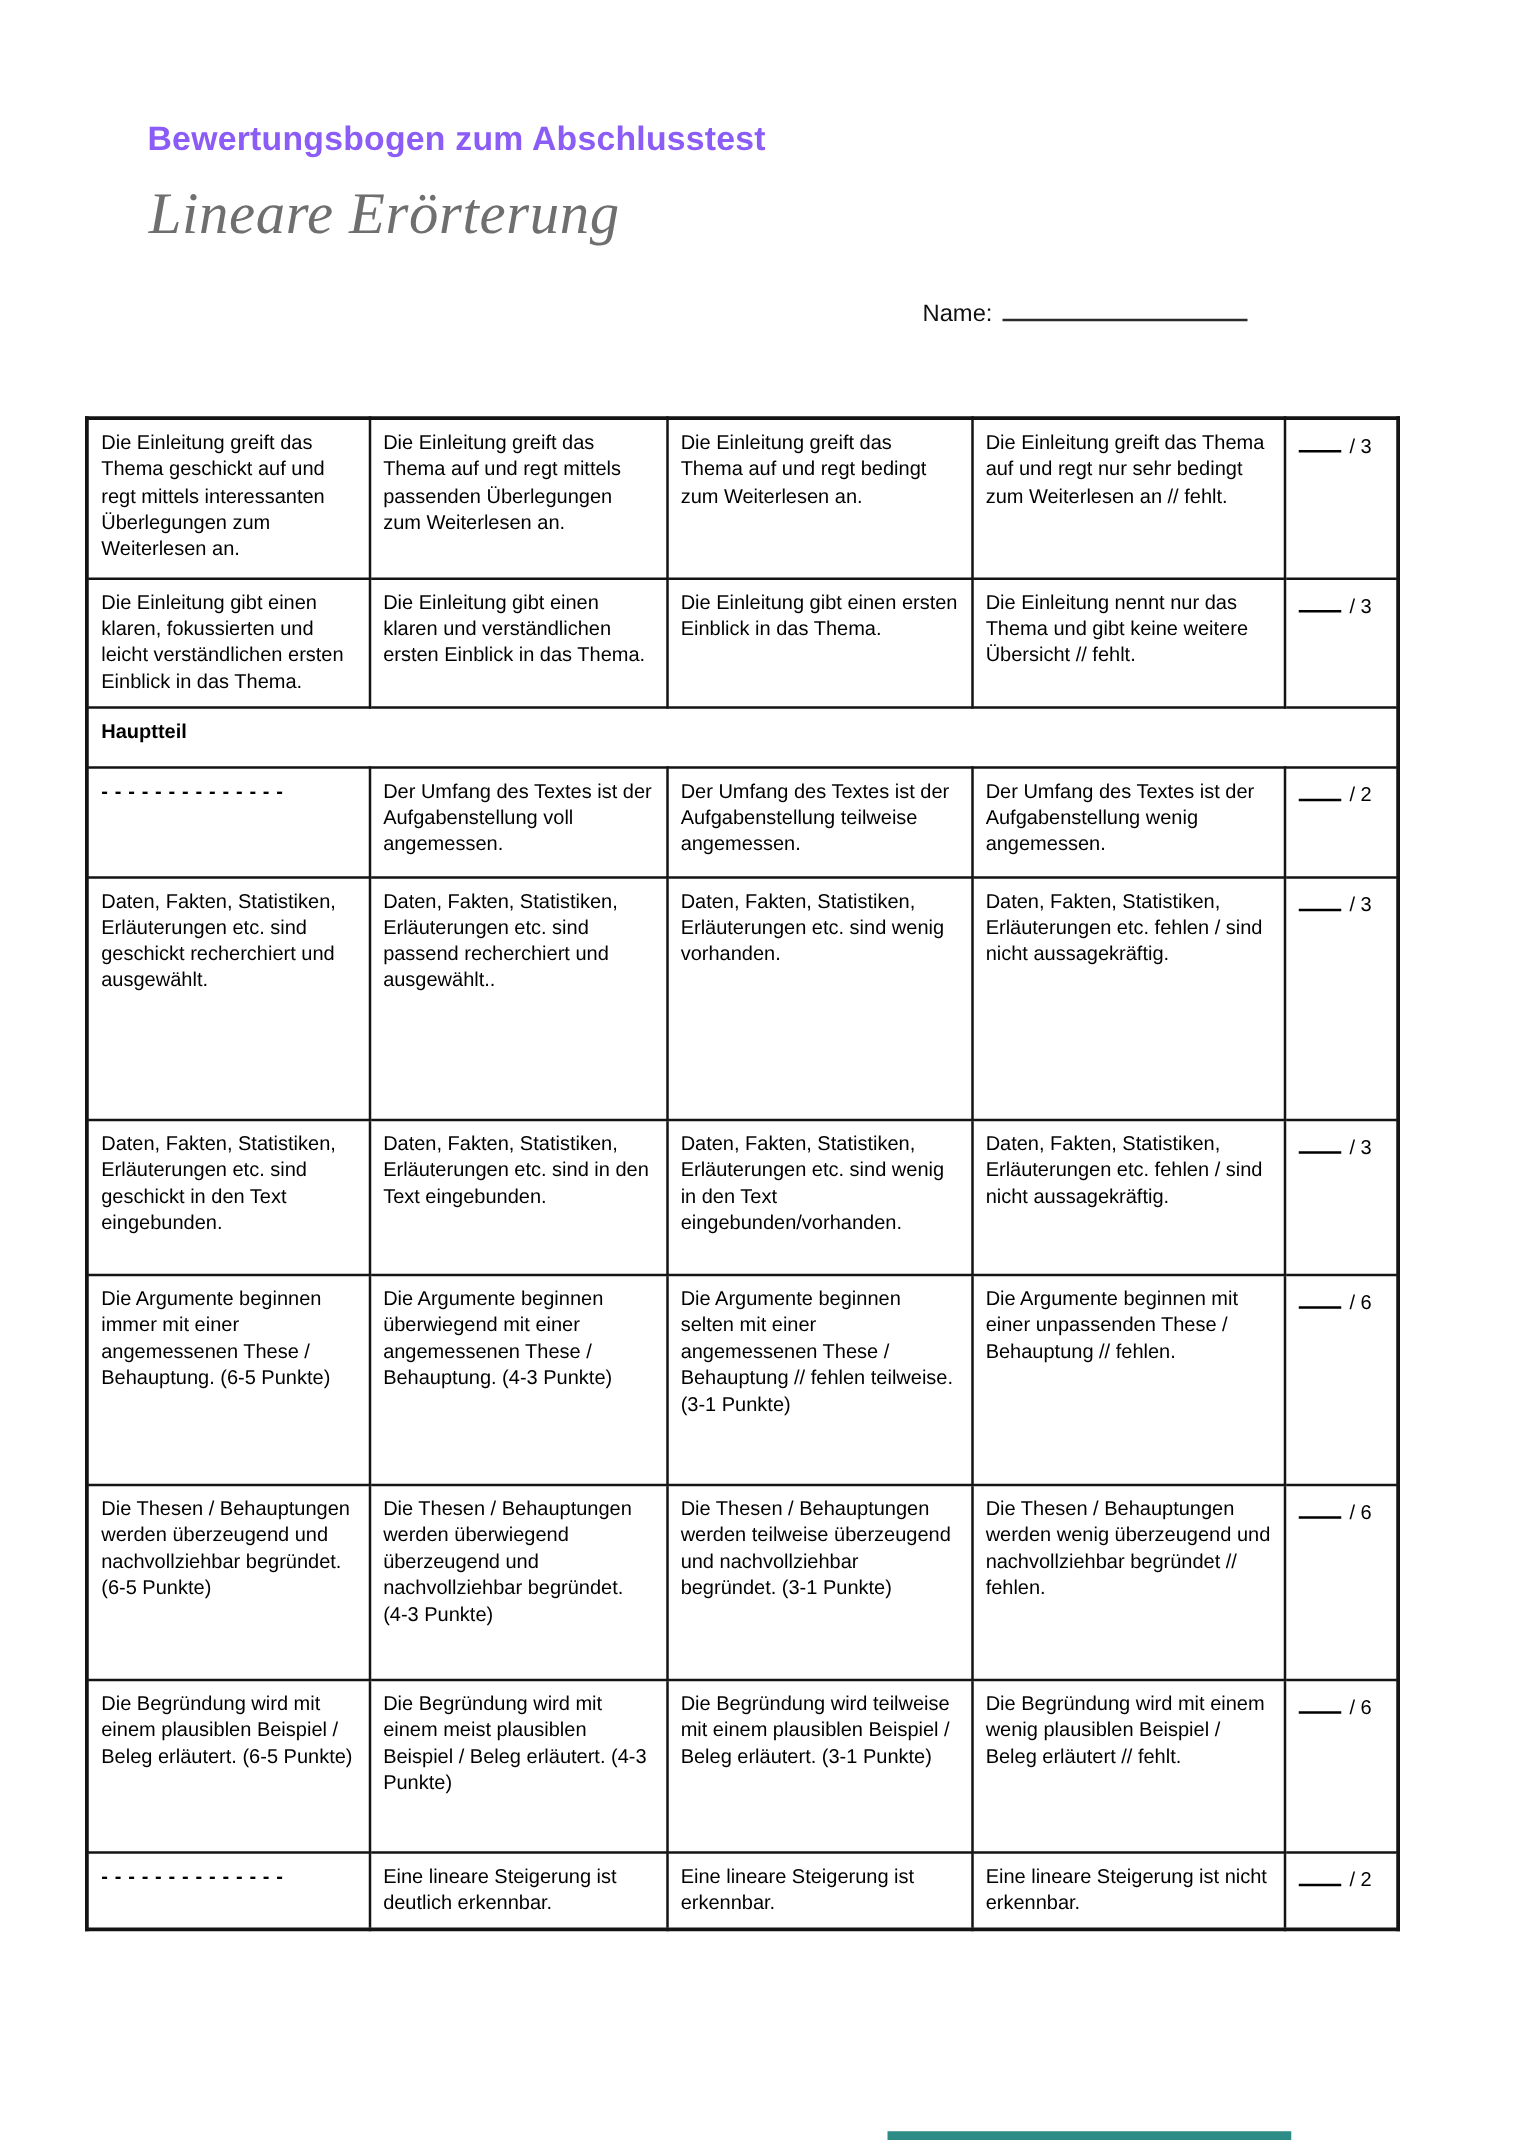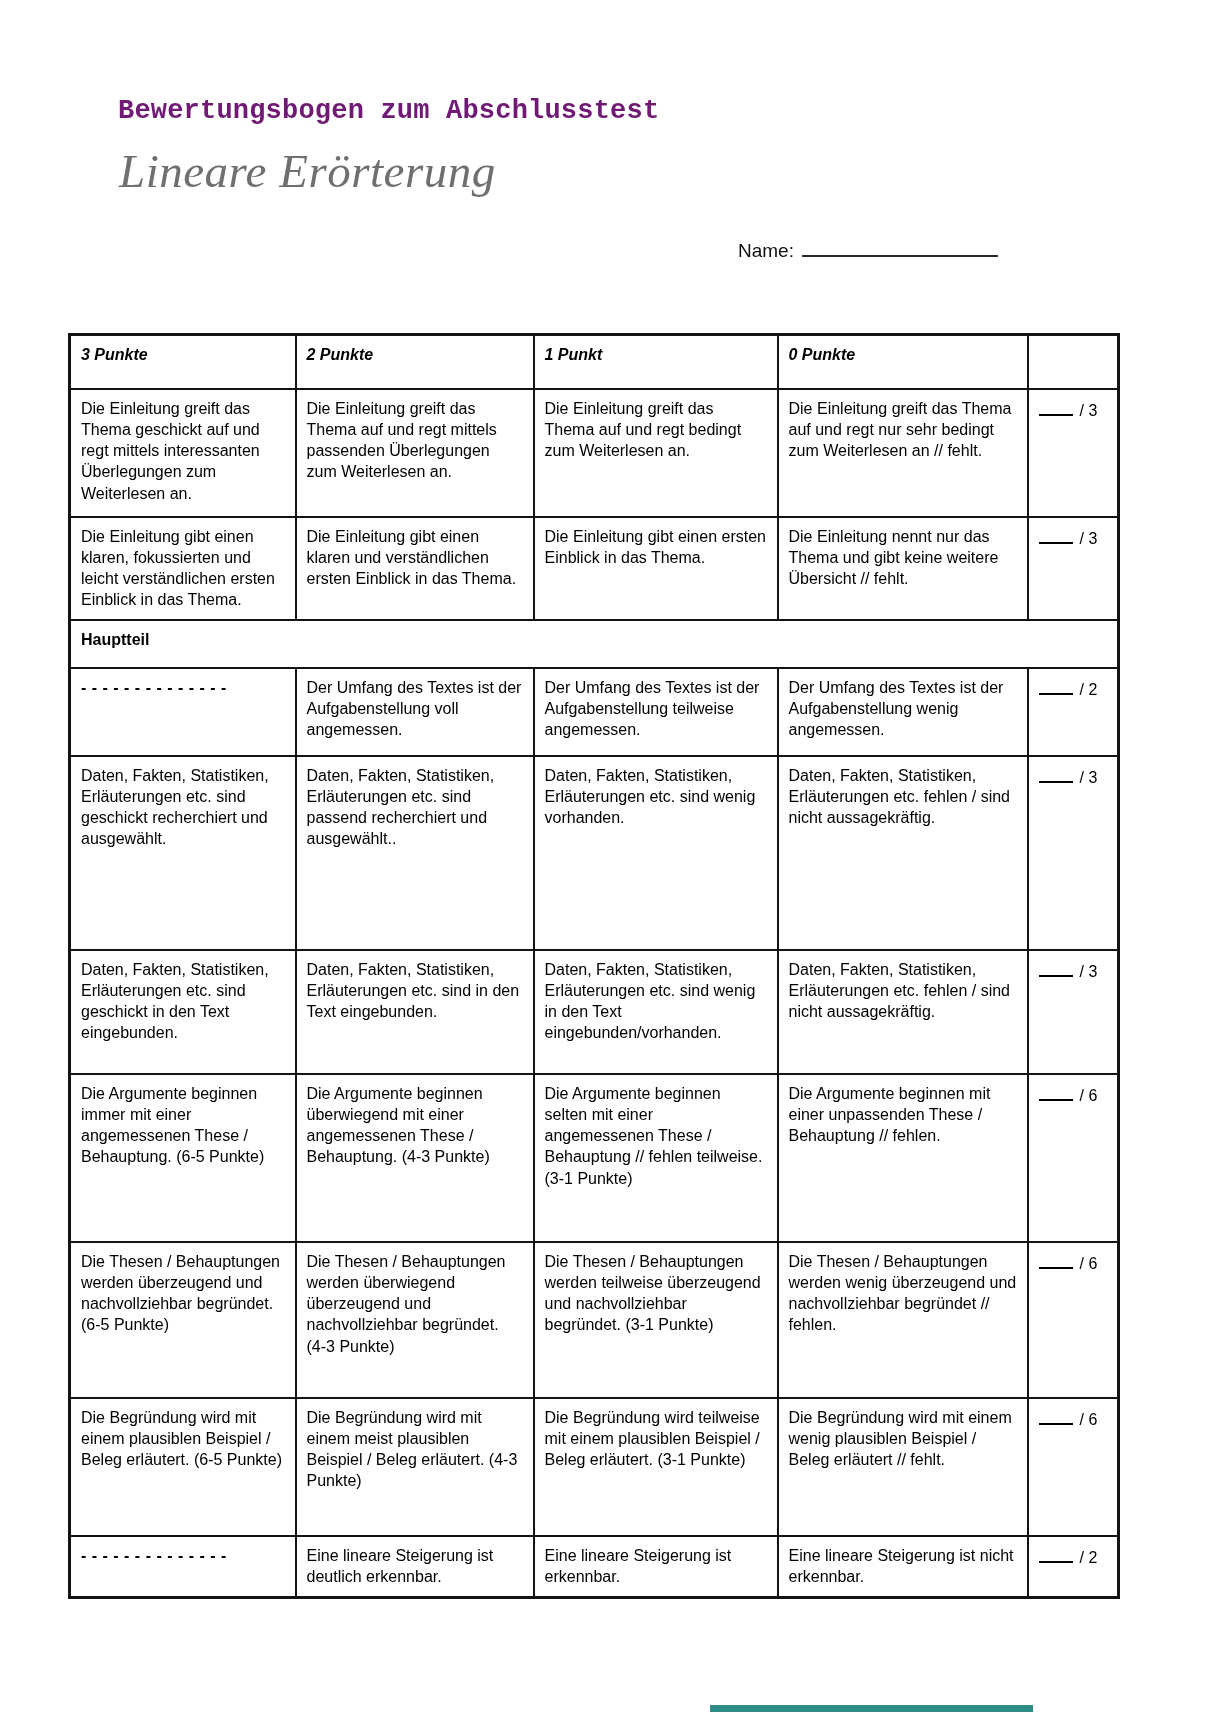--- a/index.html
+++ b/index.html
@@ -2,21 +2,21 @@
 <html lang="de"><head>
 <meta charset="utf-8">
 <style>
   html,body{margin:0;padding:0;}
   body{
     width:1212px;height:1712px;position:relative;background:#ffffff;
     font-family:"Liberation Sans", sans-serif;color:#000;overflow:hidden;
   }
   .doc-title{
     position:absolute;left:118px;top:96px;margin:0;
-    font-family:Liberation Mono, monospace;font-weight:bold;font-size:27px;color:#701a75;
+    font-family:Liberation Sans, sans-serif;font-weight:bold;font-size:27px;color:#8b5cf6;
     letter-spacing:0.2px;
   }
   .doc-subtitle{
     position:absolute;left:119px;top:144px;margin:0;
     font-family:"Liberation Serif", serif;font-style:italic;font-weight:normal;
     font-size:47px;color:#6f6f6f;letter-spacing:0.5px;
   }
   .name-row{
     position:absolute;left:738px;top:236px;font-size:19px;color:#111;
   }
@@ -78,27 +78,20 @@
 <table class="rubric">
   <colgroup>
     <col style="width:226px">
       <col style="width:238px">
       <col style="width:244px">
       <col style="width:250px">
       <col style="width:91px">
   </colgroup>
   <tbody>
 
-    <tr class="r-cols">
-      <td class="col-header">3 Punkte</td>
-      <td class="col-header">2 Punkte</td>
-      <td class="col-header">1 Punkt</td>
-      <td class="col-header">0 Punkte</td>
-      <td class="col-header"></td>
-    </tr>
     <tr class="r-e1">
       <td>Die Einleitung greift das Thema geschickt auf und regt mittels interessanten Überlegungen zum Weiterlesen an.</td>
       <td>Die Einleitung greift das Thema auf und regt mittels passenden Überlegungen zum Weiterlesen an.</td>
       <td>Die Einleitung greift das Thema auf und regt bedingt zum Weiterlesen an.</td>
       <td>Die Einleitung greift das Thema auf und regt nur sehr bedingt zum Weiterlesen an // fehlt.</td>
       <td class="score"><span class="blank-line"></span><span>/ 3</span></td>
     </tr>
     <tr class="r-e2">
       <td>Die Einleitung gibt einen klaren, fokussierten und leicht verständlichen ersten Einblick in das Thema.</td>
       <td>Die Einleitung gibt einen klaren und verständlichen ersten Einblick in das Thema.</td>

